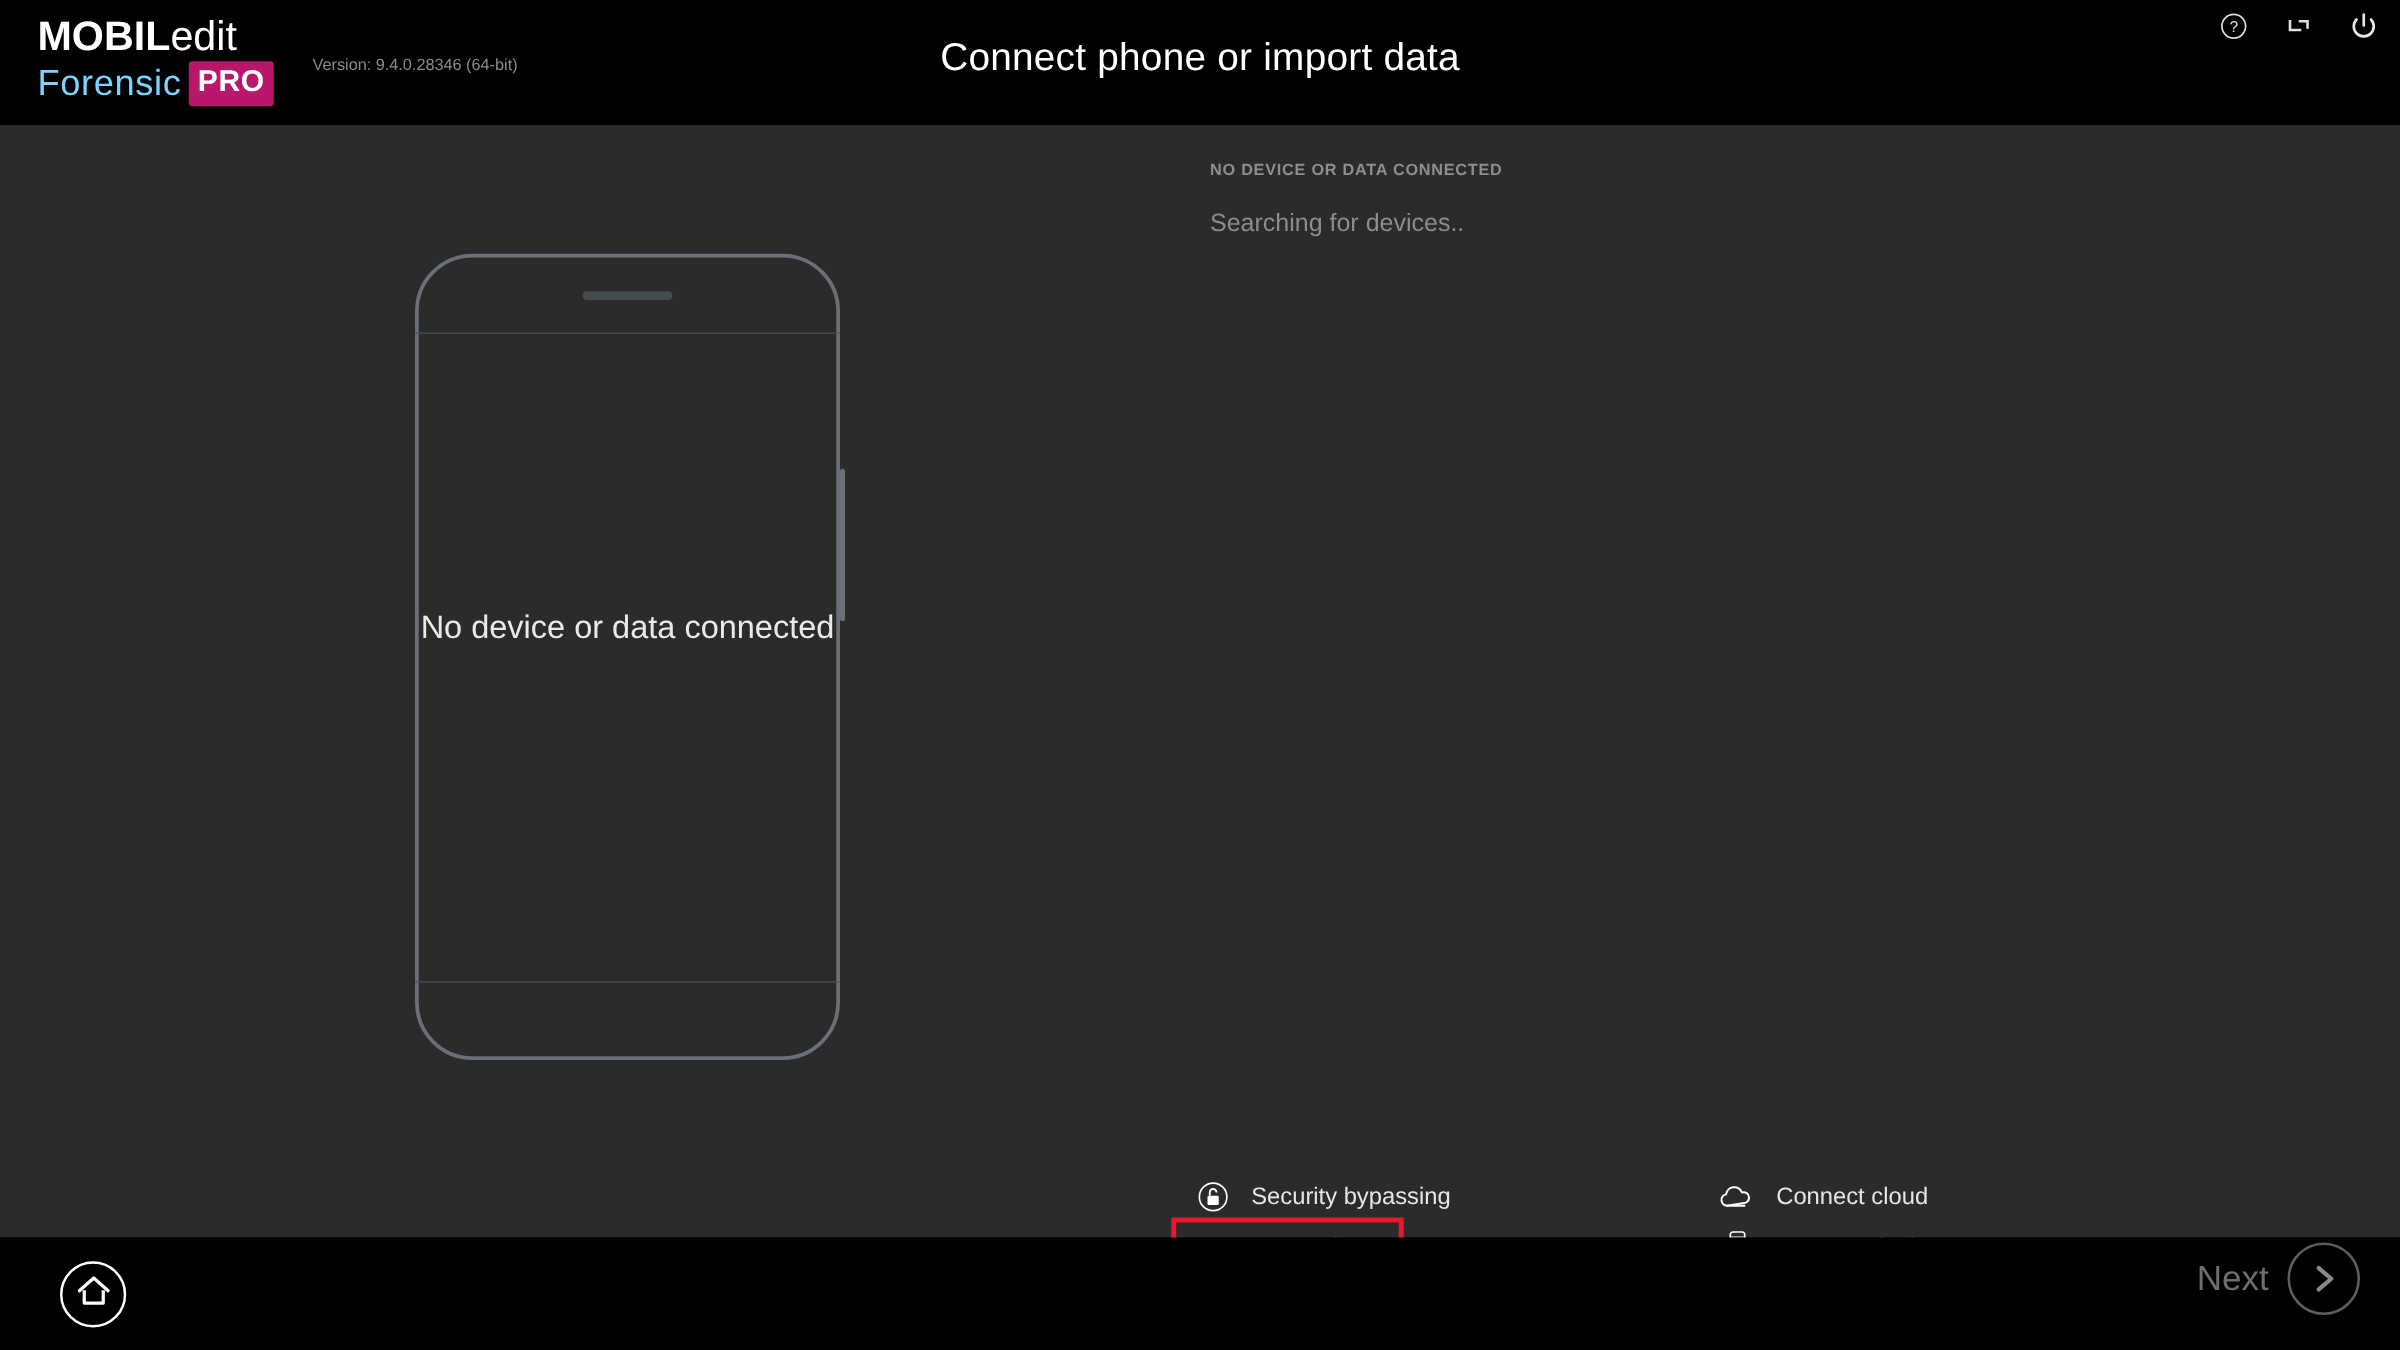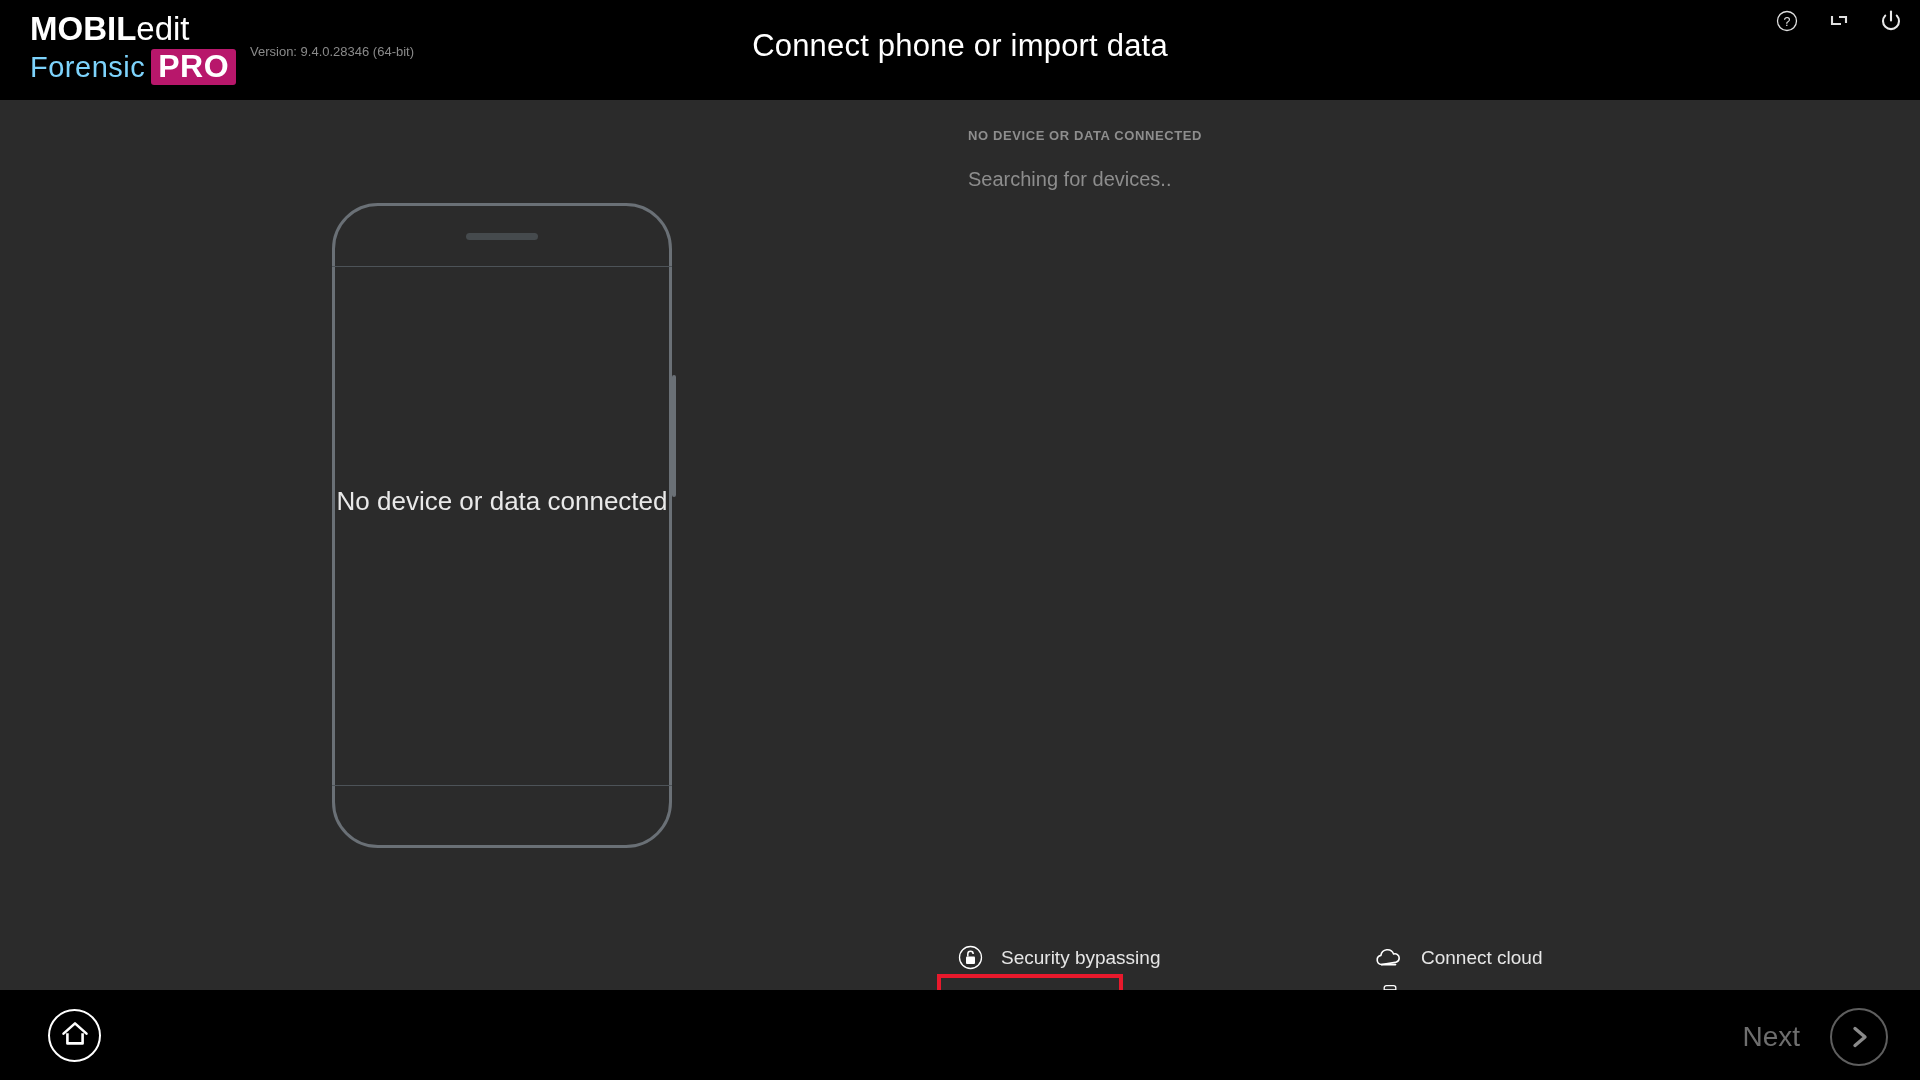--- a/index.html
+++ b/index.html
@@ -72,21 +72,21 @@
     font-size: 29px;
     font-weight: 400;
     color: #7dd3fc;
     letter-spacing: 0.5px;
   }
   .logo-pro {
     display: inline-block;
     margin-left: 6px;
     background: #b8176b;
     color: #ffffff;
-    font-size: 32px;
+    font-size: 24px;
     font-weight: 700;
     padding: 1px 7px 3px 7px;
     border-radius: 3px;
     letter-spacing: 0.5px;
   }
 
   .version-text {
     position: absolute;
     left: 250px;
     top: 44px;
@@ -285,24 +285,24 @@
     border: 2px solid #ffffff;
     border-radius: 50%;
     display: flex;
     align-items: center;
     justify-content: center;
     cursor: pointer;
   }
   .next-btn {
     position: absolute;
     right: 32px;
-    top: 18px;
-    display: flex;
-    align-items: center;
-    gap: 30px;
+    top: 4px;
+    display: flex;
+    align-items: center;
+    gap: 15px;
     cursor: default;
   }
   .next-label {
     font-size: 28px;
     font-weight: 300;
     color: #6e6e6e;
   }
   .next-circle {
     width: 58px;
     height: 58px;

